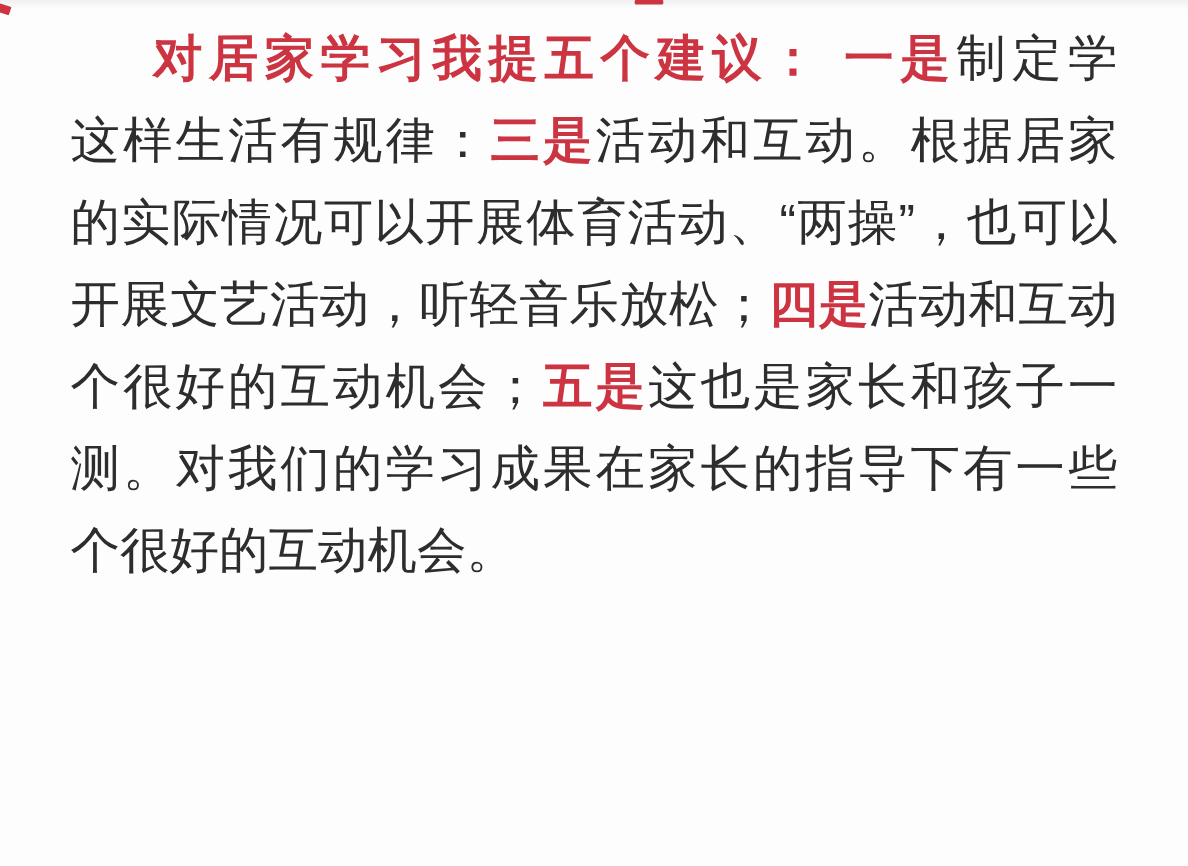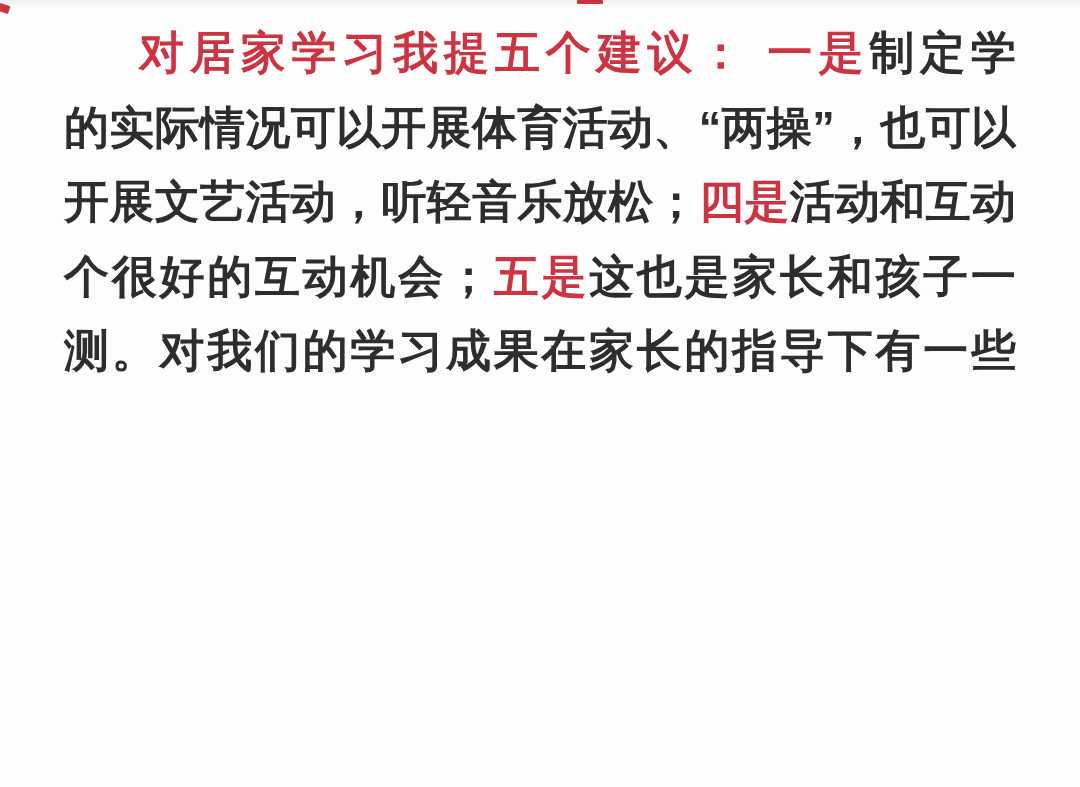--- a/index.html
+++ b/index.html
@@ -50,50 +50,56 @@
   .line.indent{
     text-indent:75px;
   }
   .seg-red{
     color:var(--red);
     font-weight:700;
     margin-top:38px;
   }
   .seg-body{
     color:var(--ink);
-    font-weight:700;
+    font-weight:400;
   }
 </style>
 </head>
 <body>
 
 <div class="top-edge"></div>
 <div class="artifact artifact-corner"></div>
 <div class="artifact artifact-dash"></div>
 
 <div class="article">
 
   <div class="line justify indent">
     <span class="seg-red">对居家学习我提五个建议： </span><span class="seg-red">一是</span><span class="seg-body">制定学</span>
   </div>
 
 
+  <div class="line justify">
+    <span class="seg-body">这样生活有规律：</span><span class="seg-red">三是</span><span class="seg-body">活动和互动。根据居家</span>
+  </div>
 
   <div class="line justify">
     <span class="seg-body">的实际情况可以开展体育活动、“两操”，也可以</span>
   </div>
 
   <div class="line justify">
     <span class="seg-body">开展文艺活动，听轻音乐放松；</span><span class="seg-red">四是</span><span class="seg-body">活动和互动</span>
   </div>
 
 
   <div class="line justify">
     <span class="seg-body">个很好的互动机会；</span><span class="seg-red">五是</span><span class="seg-body">这也是家长和孩子一</span>
   </div>
 
   <div class="line justify">
     <span class="seg-body">测。对我们的学习成果在家长的指导下有一些</span>
   </div>
 
 
+  <div class="line">
+    <span class="seg-body">个很好的互动机会。</span>
+  </div>
 
 </div>
 
 </body></html>

